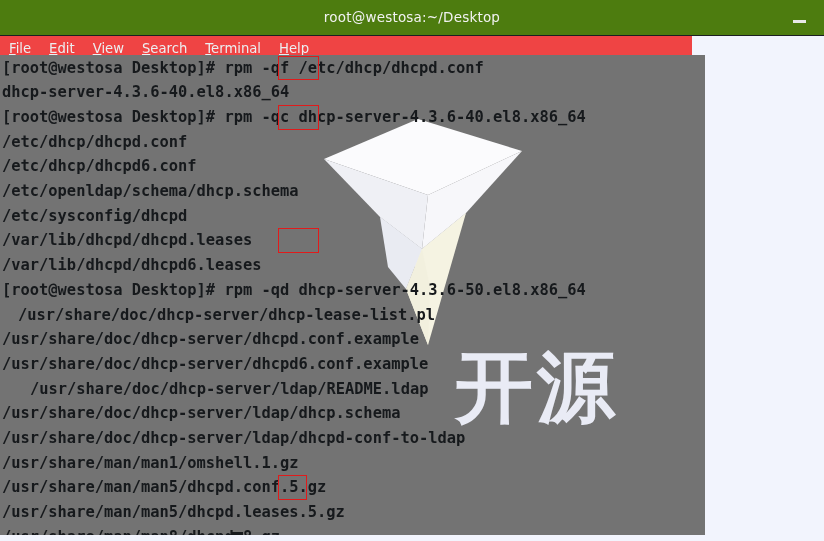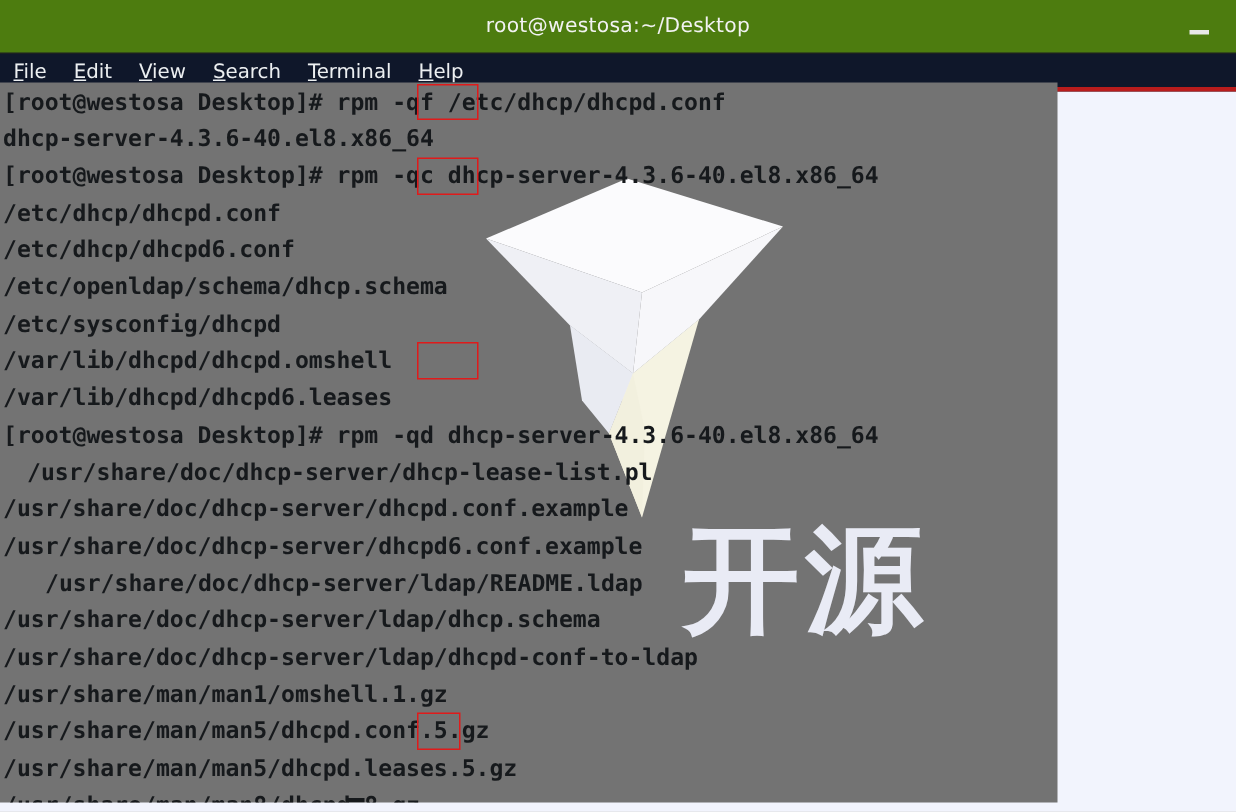--- a/index.html
+++ b/index.html
@@ -62,23 +62,23 @@
     width: 13px;
     height: 3px;
     background: #e8e8e8;
     margin-top: 6px;
   }
 
   
   #menubar {
     position: absolute;
     left: 0; top: 36px;
-    width: 824px;
+    width: 692px;
     height: 25px;
-    background: #0f172a;
+    background: #ef4444;
     box-sizing: border-box;
     border-bottom: 3px solid #b91c1c;
     white-space: nowrap;
     font-size: 0;
   }
   .menu-item {
     display: inline-block;
     height: 25px;
     line-height: 25px;
     padding: 0 9px;
@@ -201,23 +201,23 @@
     </div>
 
     <div id="lines">
         <div class="tline" style="top: 0.5px;">[root@westosa Desktop]# rpm -qf /etc/dhcp/dhcpd.conf</div>
         <div class="tline" style="top: 25.2px;">dhcp-server-4.3.6-40.el8.x86_64</div>
         <div class="tline" style="top: 49.9px;">[root@westosa Desktop]# rpm -qc dhcp-server-4.3.6-40.el8.x86_64</div>
         <div class="tline" style="top: 74.6px;">/etc/dhcp/dhcpd.conf</div>
         <div class="tline" style="top: 99.3px;">/etc/dhcp/dhcpd6.conf</div>
         <div class="tline" style="top: 124px;">/etc/openldap/schema/dhcp.schema</div>
         <div class="tline" style="top: 148.7px;">/etc/sysconfig/dhcpd</div>
-        <div class="tline" style="top: 173.4px;">/var/lib/dhcpd/dhcpd.omshell</div>
+        <div class="tline" style="top: 173.4px;">/var/lib/dhcpd/dhcpd.leases</div>
         <div class="tline" style="top: 198.1px; text-align: center;">/var/lib/dhcpd/dhcpd6.leases</div>
-        <div class="tline" style="top: 222.8px;">[root@westosa Desktop]# rpm -qd dhcp-server-4.3.6-40.el8.x86_64</div>
+        <div class="tline" style="top: 222.8px;">[root@westosa Desktop]# rpm -qd dhcp-server-4.3.6-50.el8.x86_64</div>
         <div class="tline" style="top: 247.5px; margin-left: 16px;">/usr/share/doc/dhcp-server/dhcp-lease-list.pl</div>
         <div class="tline" style="top: 272.2px;">/usr/share/doc/dhcp-server/dhcpd.conf.example</div>
         <div class="tline" style="top: 296.9px;">/usr/share/doc/dhcp-server/dhcpd6.conf.example</div>
         <div class="tline" style="top: 321.6px; margin-left: 28px;">/usr/share/doc/dhcp-server/ldap/README.ldap</div>
         <div class="tline" style="top: 346.3px;">/usr/share/doc/dhcp-server/ldap/dhcp.schema</div>
         <div class="tline" style="top: 371px;">/usr/share/doc/dhcp-server/ldap/dhcpd-conf-to-ldap</div>
         <div class="tline" style="top: 395.7px;">/usr/share/man/man1/omshell.1.gz</div>
         <div class="tline" style="top: 420.4px;">/usr/share/man/man5/dhcpd.conf.5.gz</div>
         <div class="tline" style="top: 445.1px;">/usr/share/man/man5/dhcpd.leases.5.gz</div>
         <div class="tline" style="top: 469.8px;">/usr/share/man/man8/dhcpd.8.gz</div>

